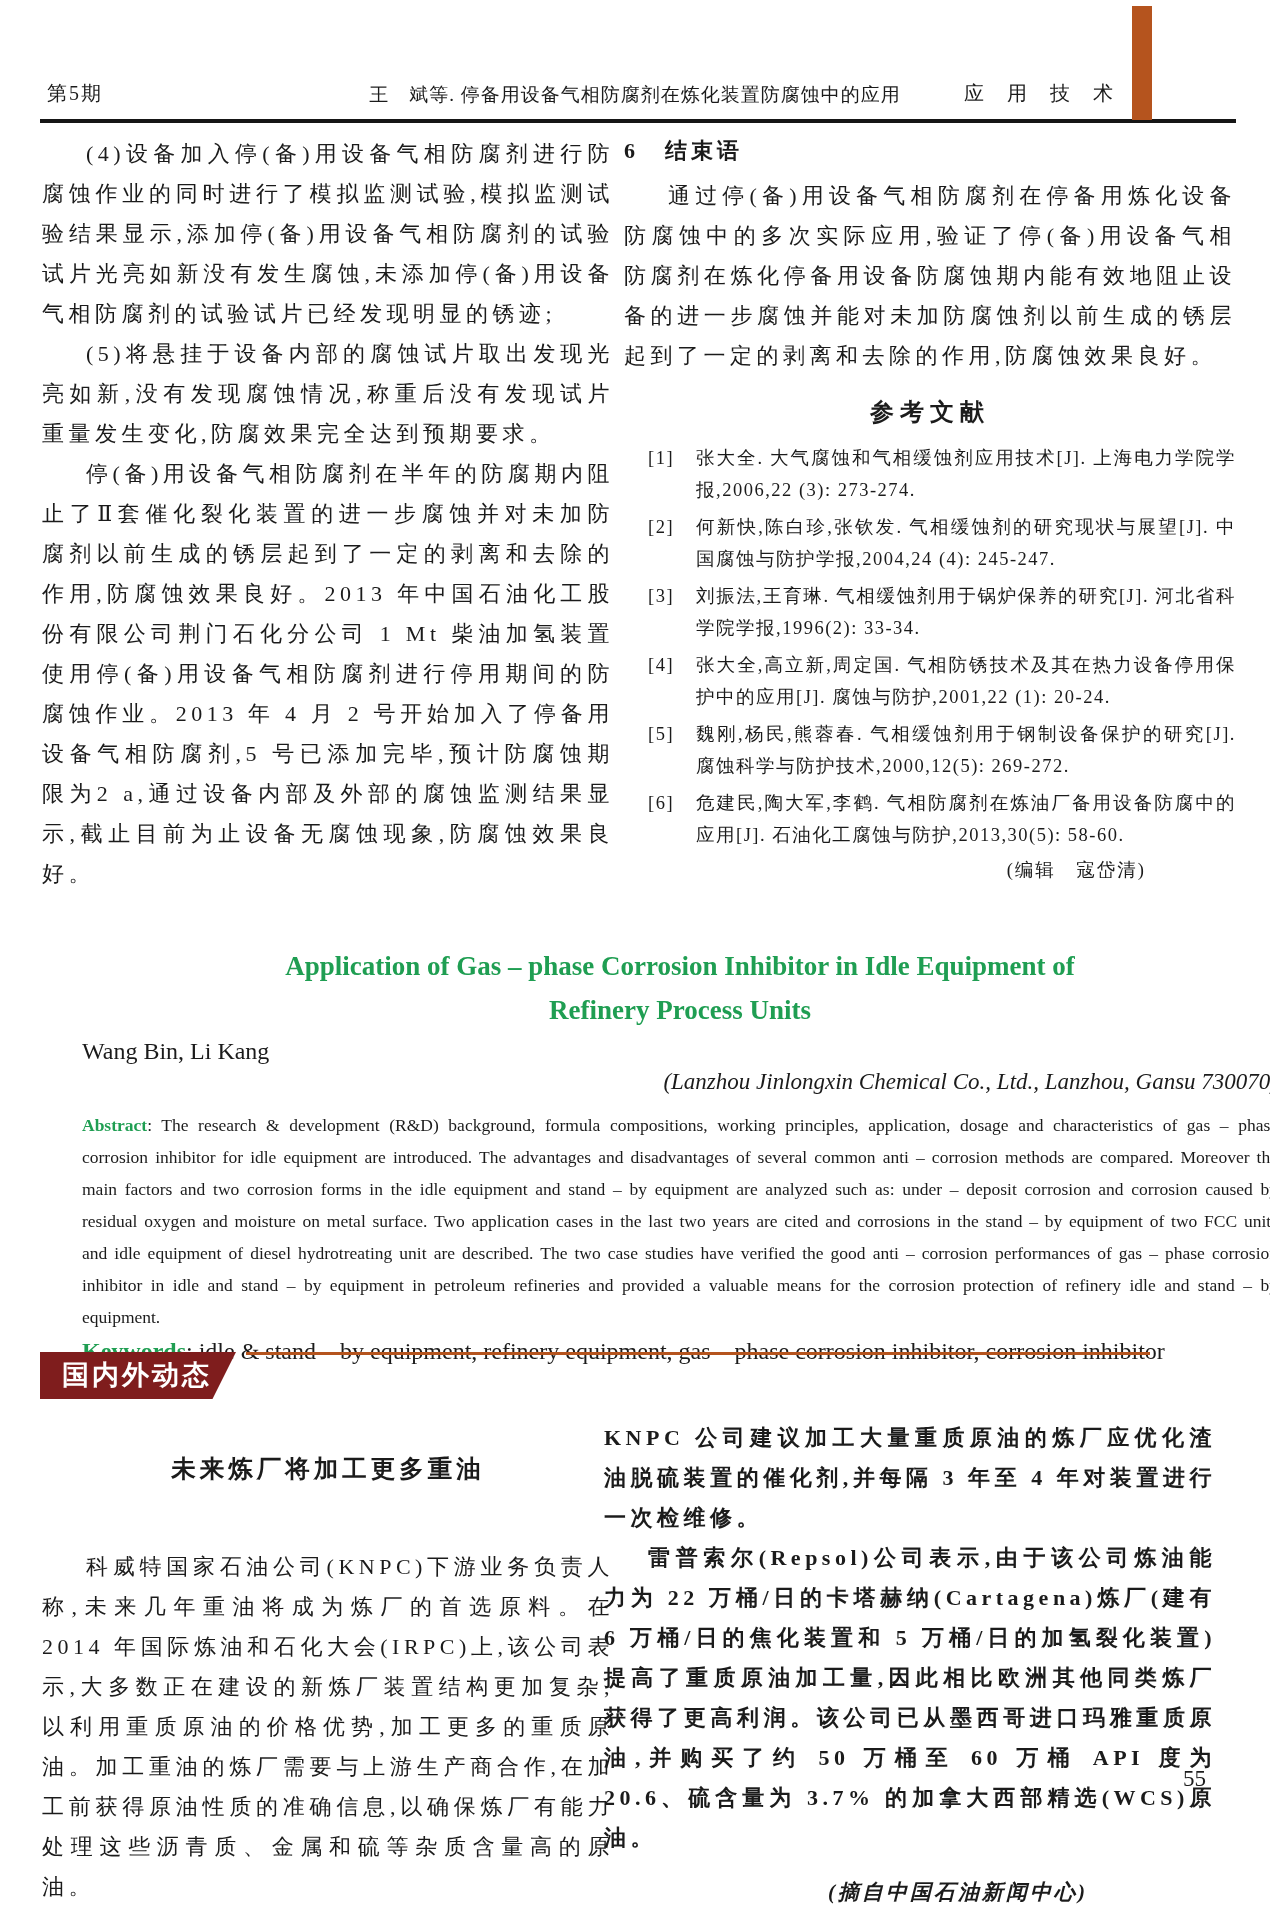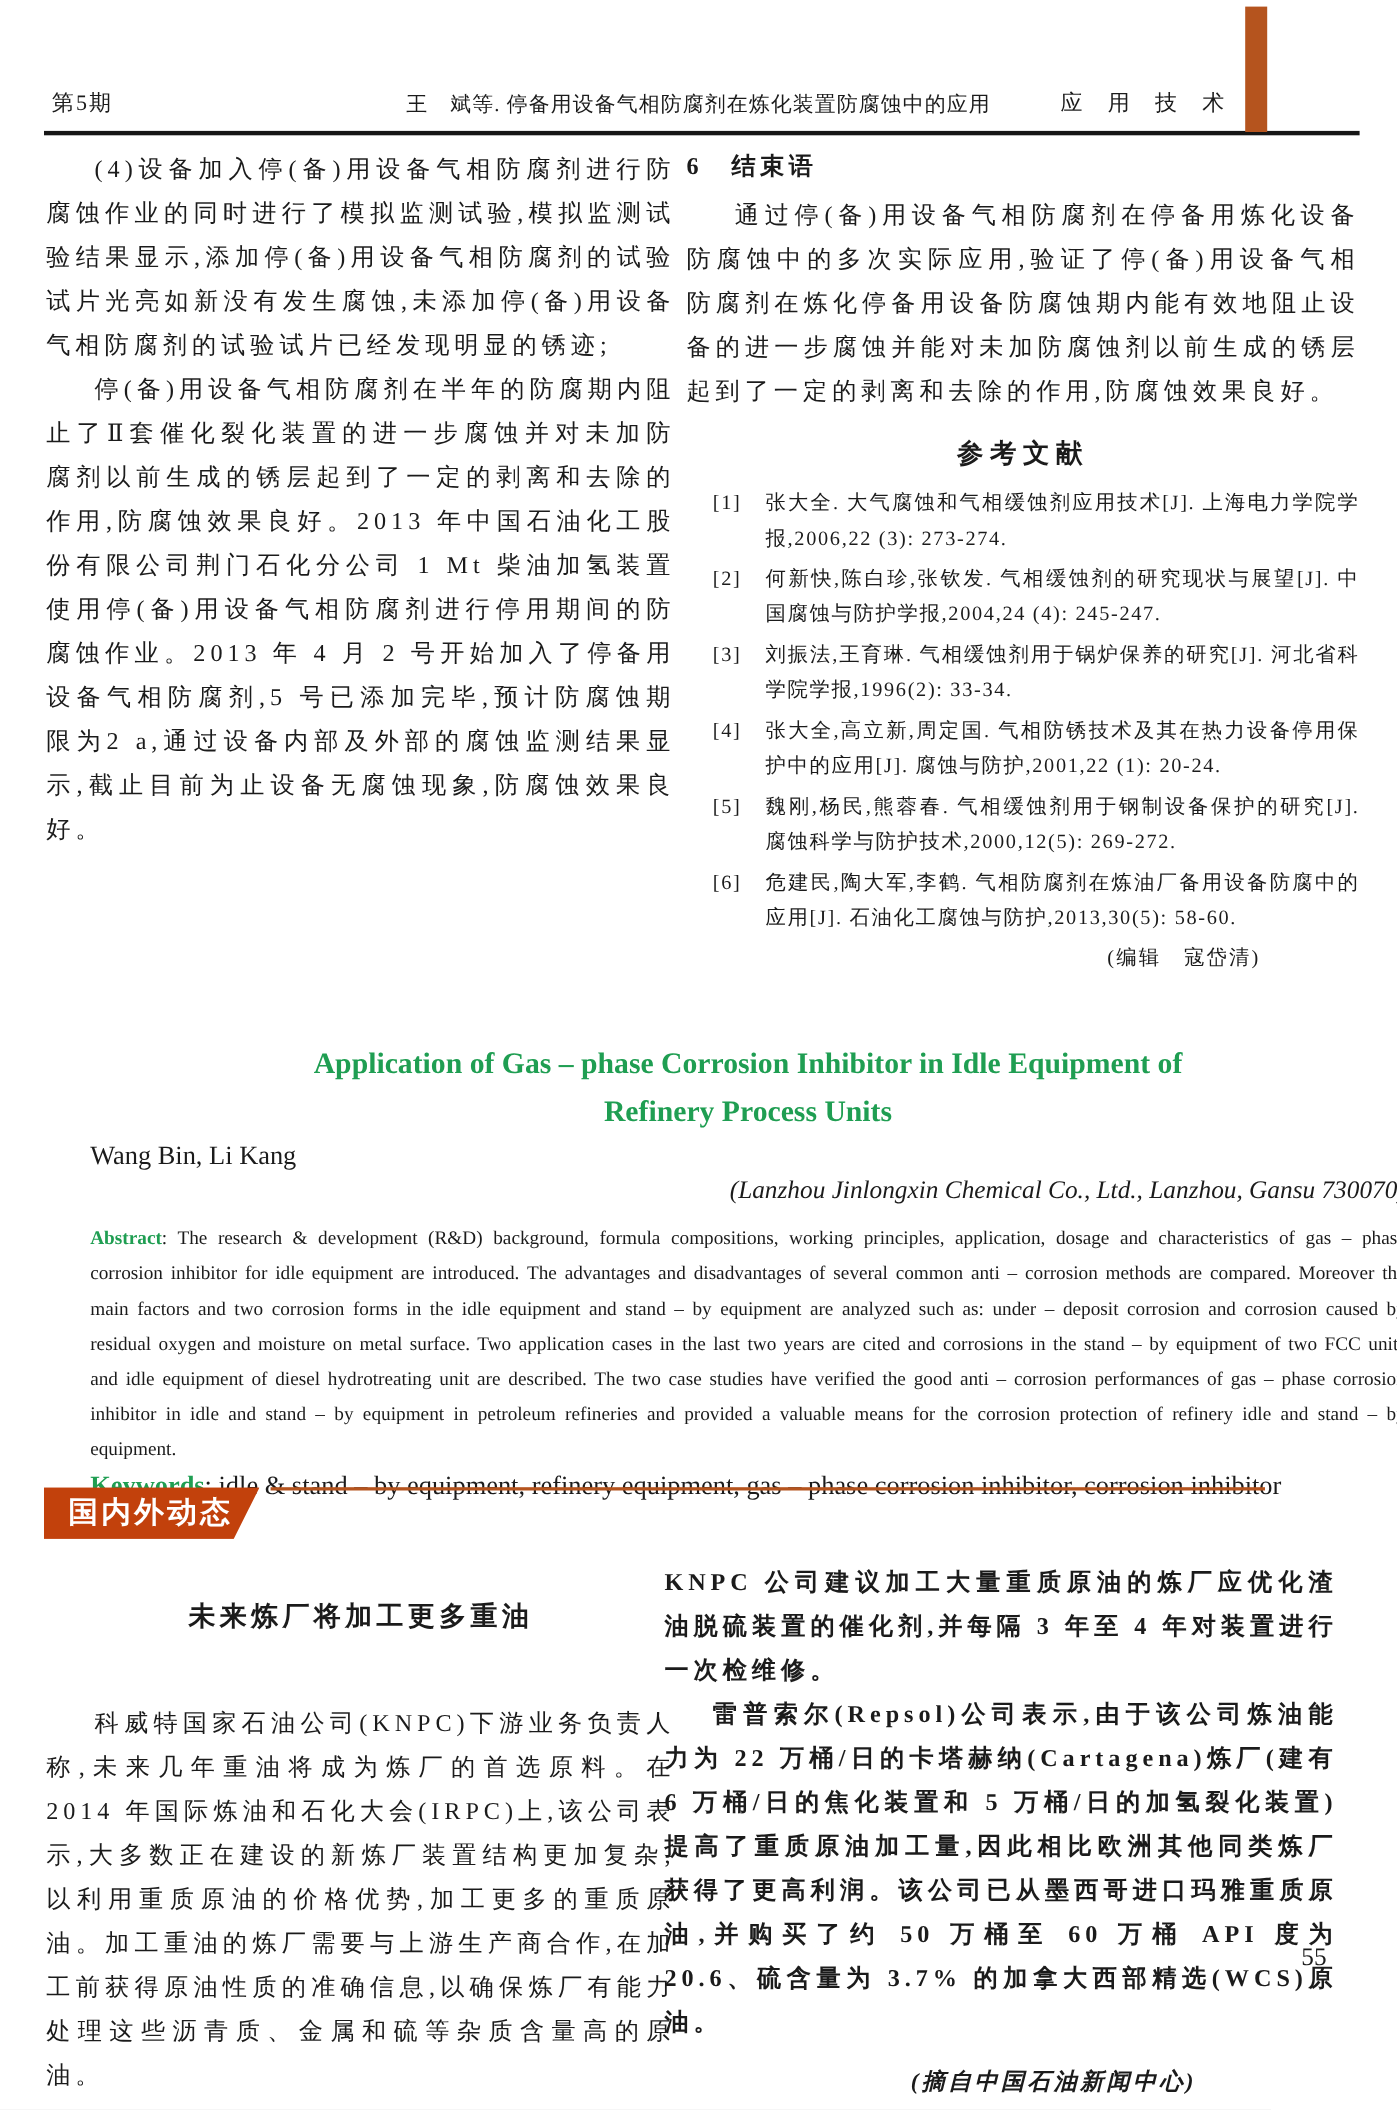--- a/index.html
+++ b/index.html
@@ -35,21 +35,21 @@
   .eng{position:absolute;left:40px;top:944px;width:1196px;margin-left:42px;}
   .eng-title{color:#1f9e52;font-weight:bold;font-size:27px;line-height:44px;text-align:center;margin:0;}
   .eng-authors{font-size:24px;text-align:left;margin:6px 0 0 0;}
   .eng-affil{font-style:italic;font-size:23px;text-align:right;margin:4px 0 0 0;}
   .eng-abstract{font-size:17.5px;line-height:32px;text-align:justify;margin:14px 0 0 0;word-spacing:2px;}
   .eng-label{color:#1f9e52;font-weight:bold;}
   .eng-keywords{font-size:24px;line-height:32px;margin:2px 0 0 0;}
   
   .banner{
     position:absolute;left:40px;top:1352px;width:196px;height:47px;
-    background:#c2410c;color:#ffffff;font-weight:bold;font-size:27px;
+    background:#7f1d1d;color:#ffffff;font-weight:bold;font-size:27px;
     letter-spacing:3px;line-height:47px;text-align:left;padding-left:22px;
     box-sizing:border-box;
     clip-path:polygon(0 0,100% 0,88% 100%,0 100%);
   }
   .banner-line{position:absolute;left:246px;top:1352px;width:904px;height:3px;background:#b5541e;}
   
   .news-left{position:absolute;left:42px;top:1452px;width:572px;}
   .news-head{font-size:24.5px;font-weight:bold;text-align:center;letter-spacing:4px;margin:0 0 62px 0;}
   .news-right{position:absolute;left:604px;top:1418px;width:612px;font-weight:bold;}
   .attribution{font-style:italic;text-align:right;padding-right:128px;font-size:21px;letter-spacing:3px;margin-top:14px;}
@@ -62,20 +62,21 @@
 <div id="page">
 
   <div class="hdr-issue">第5期</div>
   <div class="hdr-running">王　斌等. 停备用设备气相防腐剂在炼化装置防腐蚀中的应用</div>
   <div class="hdr-column">应 用 技 术</div>
   <div class="hdr-rule"></div>
   <div class="hdr-bar"></div>
 
   <div class="col-left-1 cjk">
     <p class="indent">(4)设备加入停(备)用设备气相防腐剂进行防腐蚀作业的同时进行了模拟监测试验,模拟监测试验结果显示,添加停(备)用设备气相防腐剂的试验试片光亮如新没有发生腐蚀,未添加停(备)用设备气相防腐剂的试验试片已经发现明显的锈迹;</p>
+    <p class="indent">(5)将悬挂于设备内部的腐蚀试片取出发现光亮如新,没有发现腐蚀情况,称重后没有发现试片重量发生变化,防腐效果完全达到预期要求。</p>
     <p class="indent">停(备)用设备气相防腐剂在半年的防腐期内阻止了Ⅱ套催化裂化装置的进一步腐蚀并对未加防腐剂以前生成的锈层起到了一定的剥离和去除的作用,防腐蚀效果良好。2013 年中国石油化工股份有限公司荆门石化分公司 1 Mt 柴油加氢装置使用停(备)用设备气相防腐剂进行停用期间的防腐蚀作业。2013 年 4 月 2 号开始加入了停备用设备气相防腐剂,5 号已添加完毕,预计防腐蚀期限为2 a,通过设备内部及外部的腐蚀监测结果显示,截止目前为止设备无腐蚀现象,防腐蚀效果良好。</p>
   </div>
 
   <div class="col-right-1">
     <div class="concl-head">6　结束语</div>
     <div class="cjk">
       <p class="indent">通过停(备)用设备气相防腐剂在停备用炼化设备防腐蚀中的多次实际应用,验证了停(备)用设备气相防腐剂在炼化停备用设备防腐蚀期内能有效地阻止设备的进一步腐蚀并能对未加防腐蚀剂以前生成的锈层起到了一定的剥离和去除的作用,防腐蚀效果良好。</p>
     </div>
     <div class="refs-head">参考文献</div>
     <ul class="refs">

